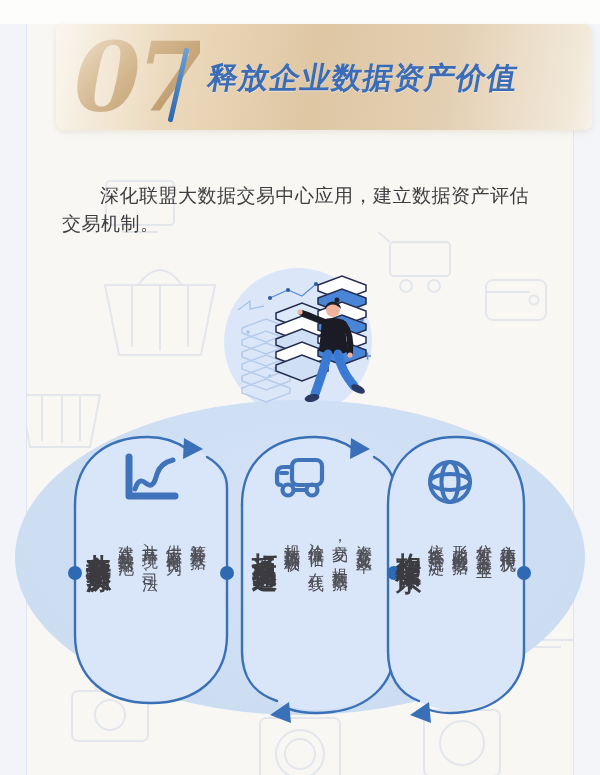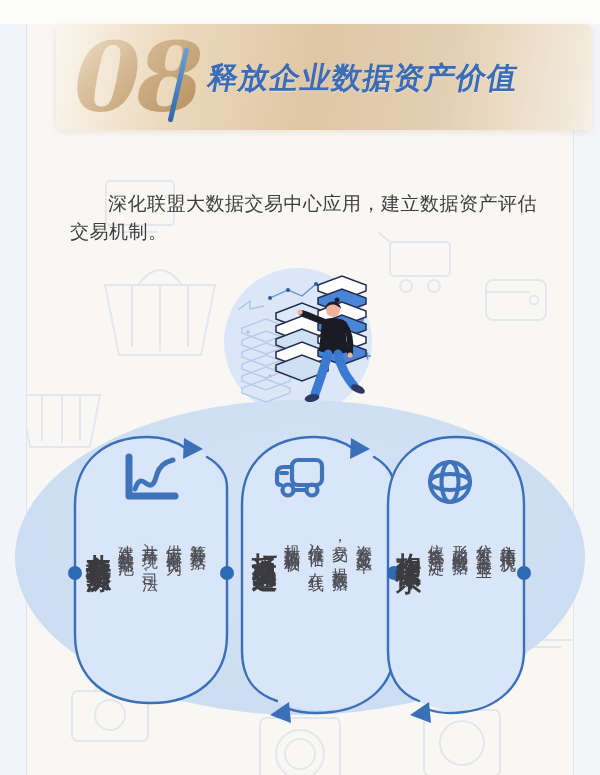--- a/index.html
+++ b/index.html
@@ -87,25 +87,25 @@
         <path d="M-18,-25 v46 M2,-25 v48 M20,-25 v46"></path>
       </g>
   </g>
 </svg>
 
 <div class="abs strip-left z1"></div>
 <div class="abs strip-right z1"></div>
 <div class="abs top-white z1"></div>
 
 <div class="abs banner z2"></div>
-<div class="abs num z3">08</div>
+<div class="abs num z3">07</div>
 <div class="abs slash z3"></div>
 <div class="abs hed-title z3">释放企业数据资产价值</div>
 
-<p class="abs intro z2" style="margin:8px">深化联盟大数据交易中心应用，建立数据资产评估交易机制。</p>
+<p class="abs intro z2" style="margin:0">深化联盟大数据交易中心应用，建立数据资产评估交易机制。</p>
 
 <div class="abs mini-circle z2"></div>
 <div class="abs dome z2"></div>
 
 <svg class="abs z3" width="172" height="168" viewBox="0 0 172 168" style="left:212px;top:258px;">
 
   <polyline points="58,40 76,32 90,38 104,26" fill="none" stroke="#5b8fd6" stroke-width="1.3"></polyline>
   <circle cx="58" cy="40" r="2" fill="#2c5aa0"></circle>
     <circle cx="76" cy="32" r="2" fill="#2c5aa0"></circle>
     <circle cx="104" cy="26" r="2" fill="#2c5aa0"></circle>

